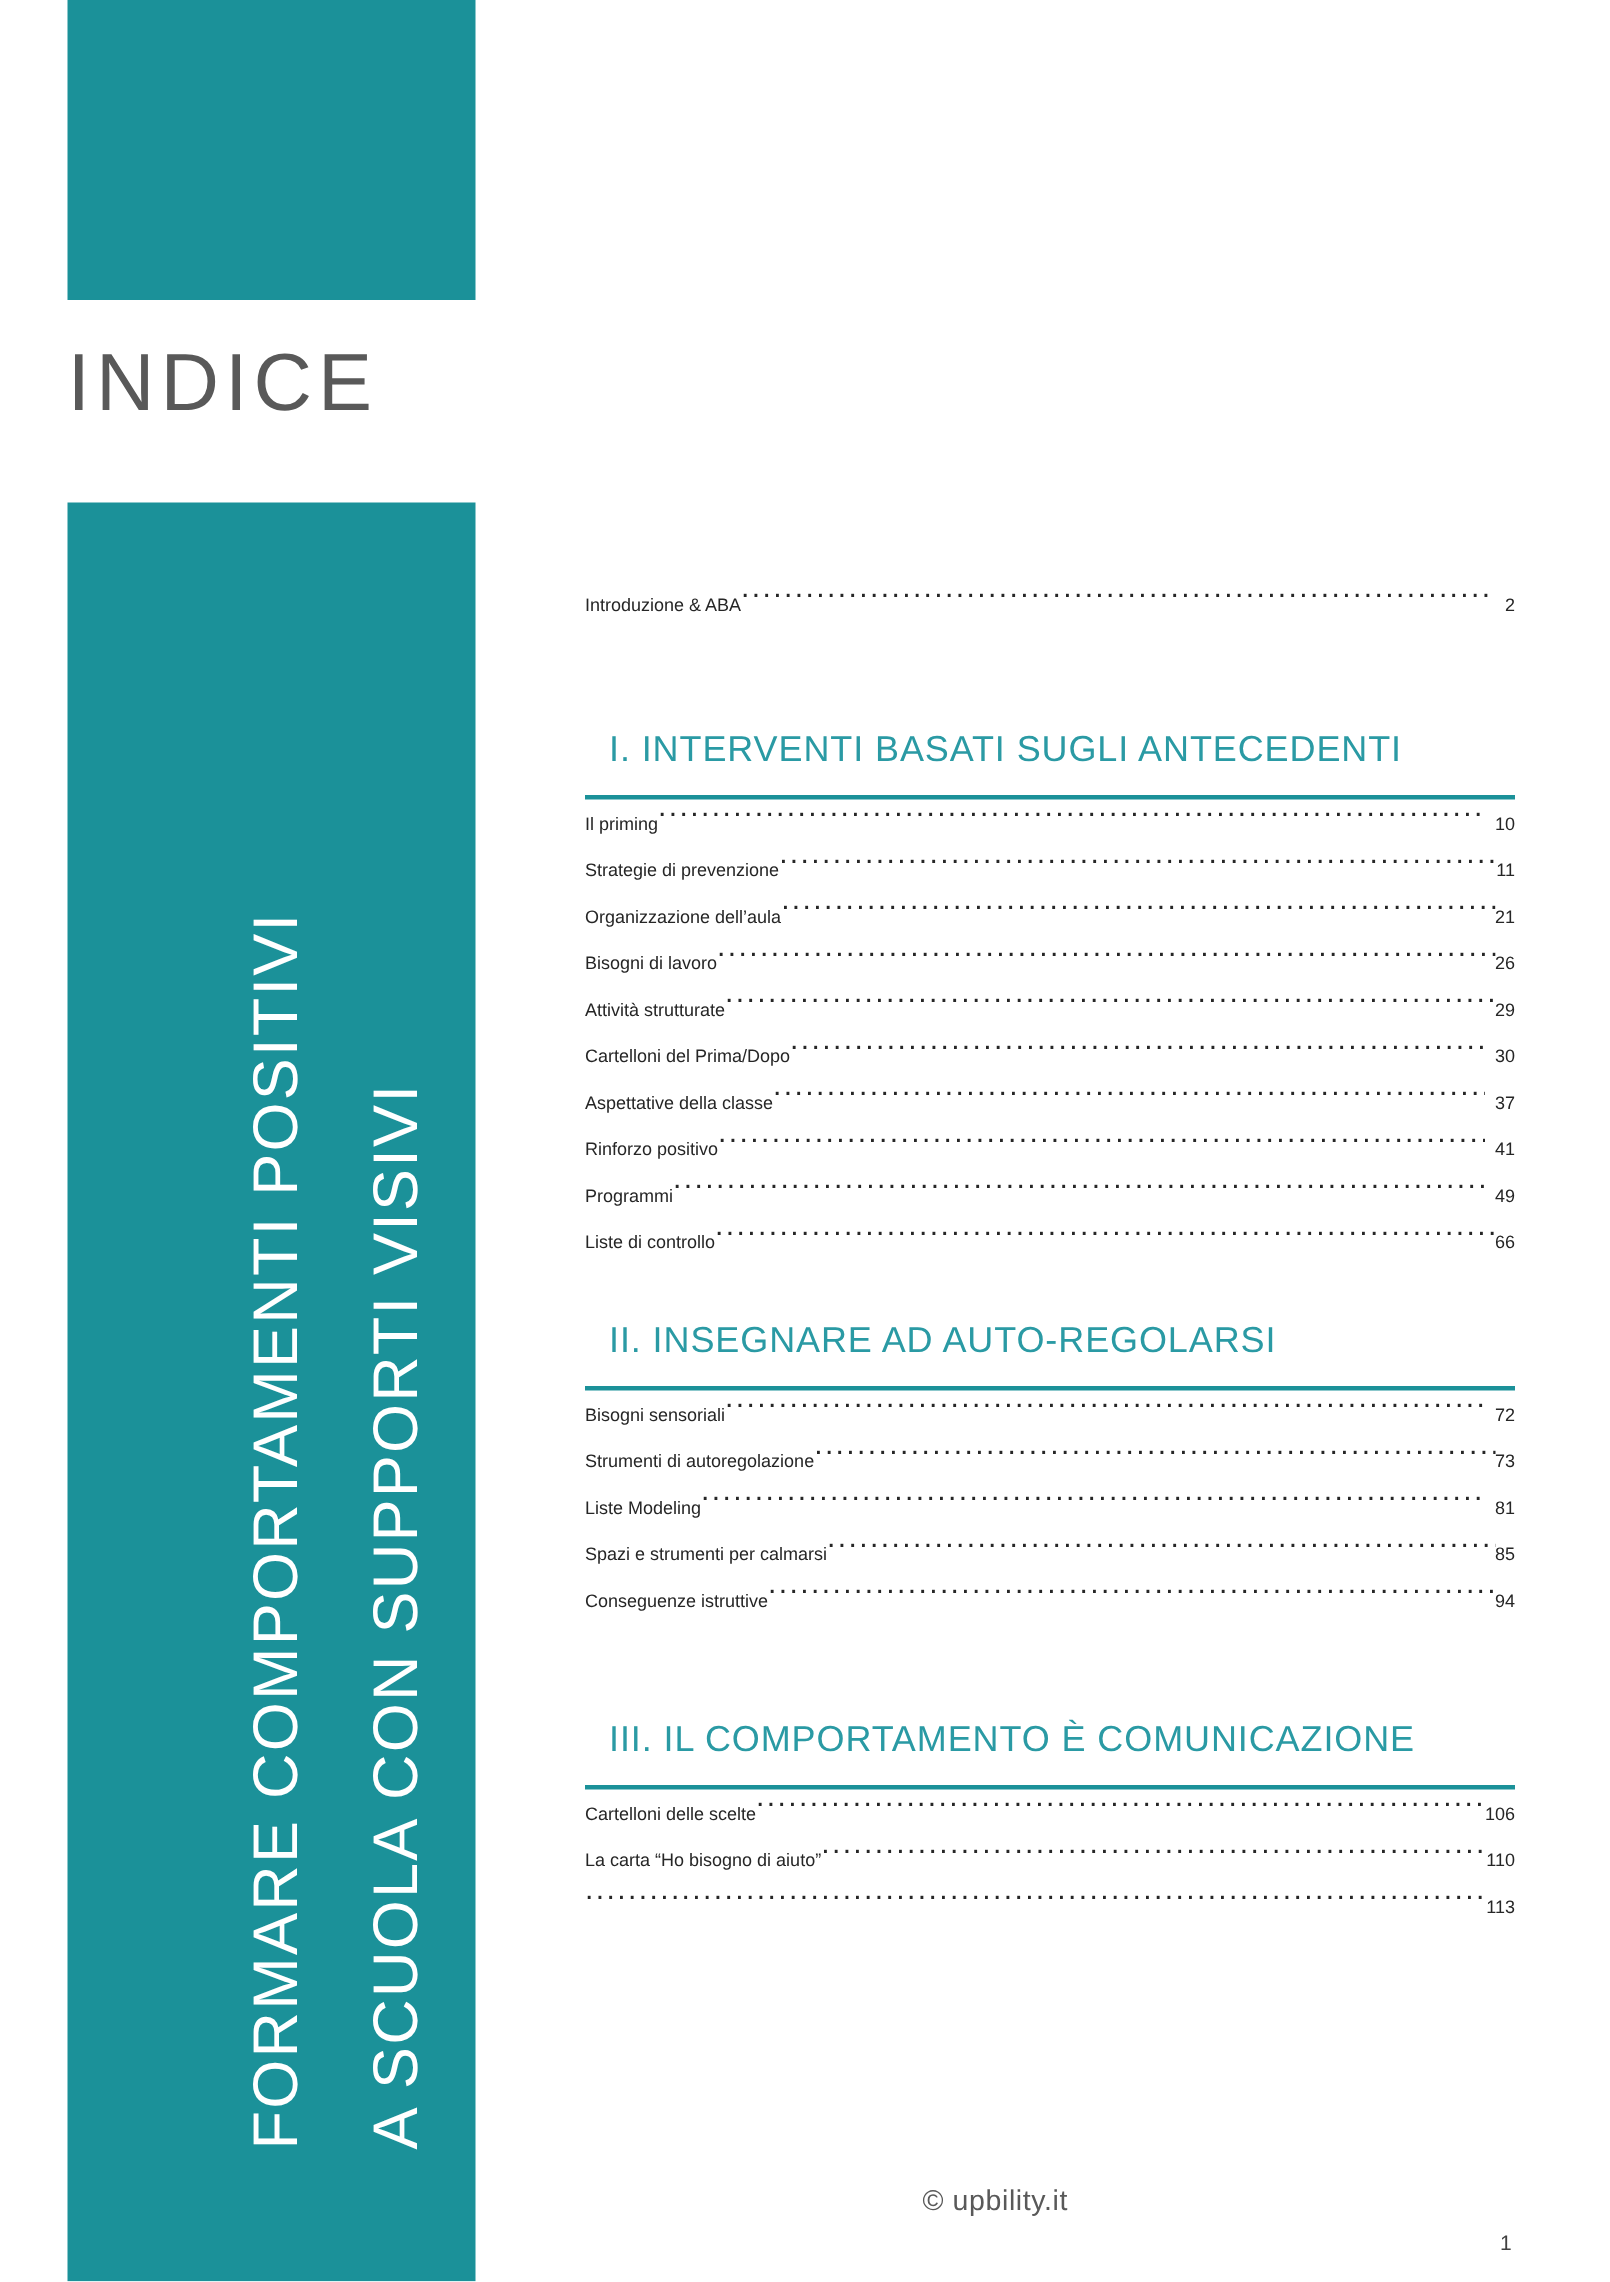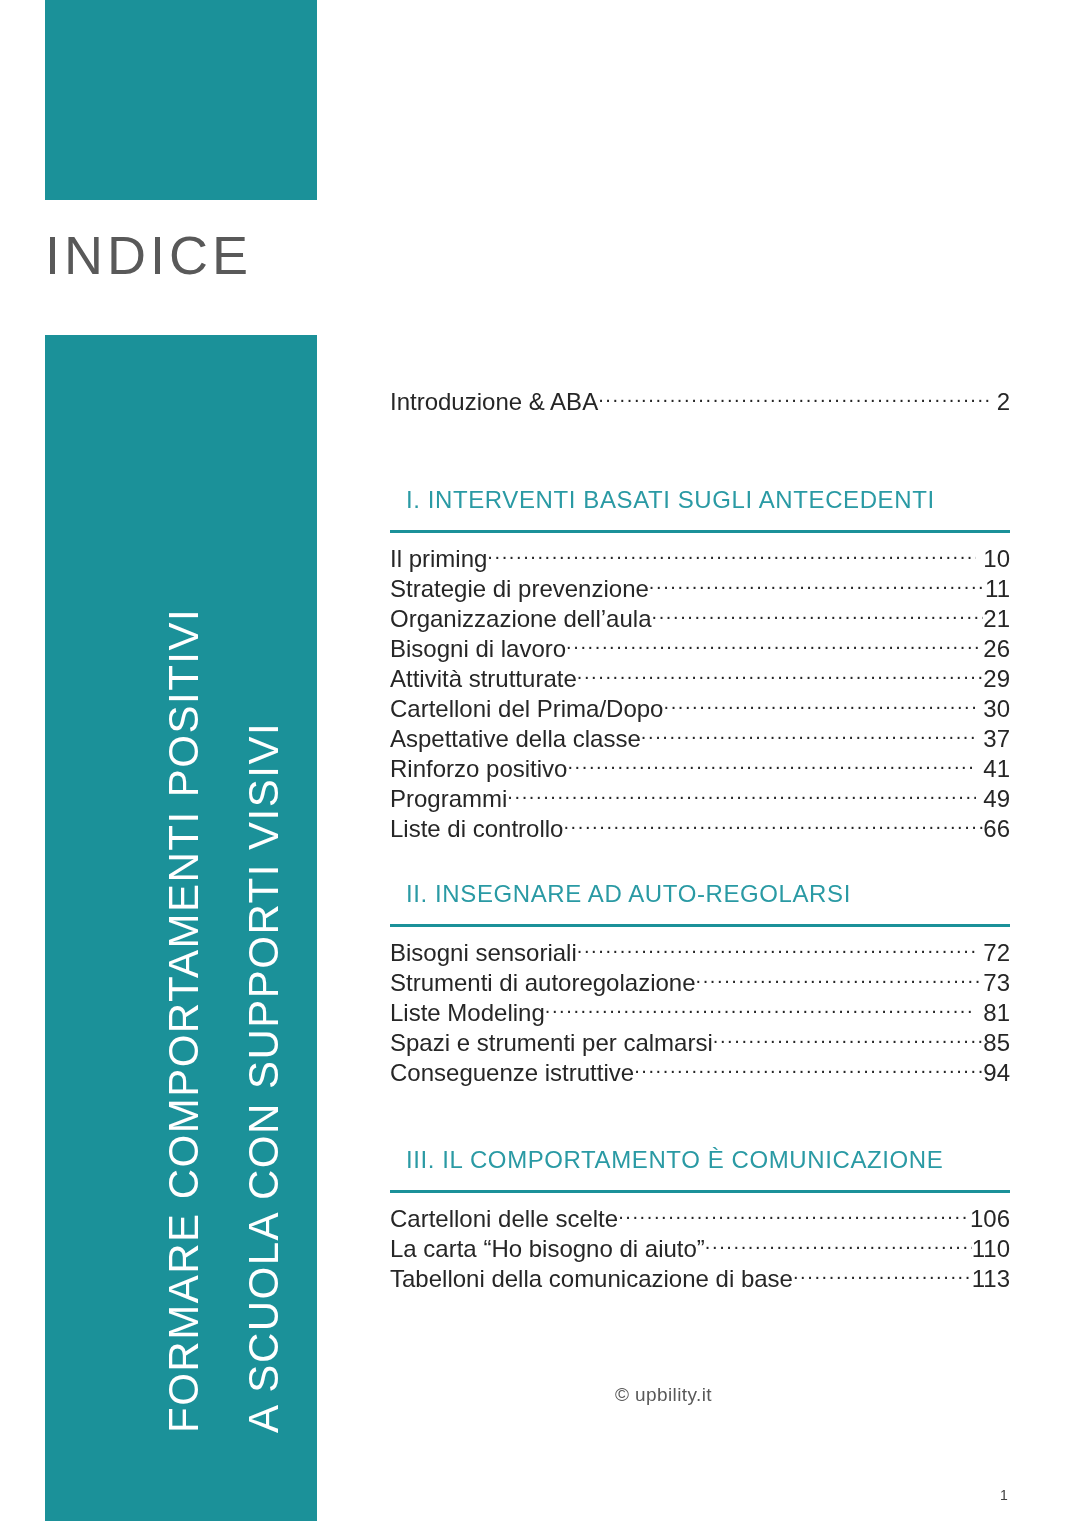--- a/index.html
+++ b/index.html
@@ -117,27 +117,26 @@
     margin: 16px;
     padding: 0;
   }
   .section-rule {
     margin-top: 13px;
     width: 620px;
     height: 3px;
     background: #1b9199;
   }
   .section-entries {
-    margin-top: 11px;
   }
 
   .entry {
     display: flex;
     align-items: baseline;
-    font-size: 24px;
+    font-size: 12px;
     color: #262626;
     line-height: 30px;
     white-space: nowrap;
     overflow: hidden;
   }
   .entry-label {
     flex: 0 0 auto;
   }
   .entry-dots {
     flex: 1 1 auto;
@@ -161,21 +160,21 @@
     text-align: right;
   }
   .entry-page.spaced {
     padding-left: 7px;
   }
 
   
   .footer-credit {
     position: absolute;
     left: 615px;
-    top: 1384px;
+    top: 1457px;
     font-size: 19px;
     font-weight: 300;
     color: #595959;
     letter-spacing: 0.4px;
     white-space: nowrap;
   }
   .footer-pagenum {
     position: absolute;
     left: 1000px;
     top: 1487px;
@@ -306,21 +305,20 @@
             <span class="entry-label">Cartelloni delle scelte</span>
             <span class="entry-dots"></span>
             <span class="entry-page">106</span>
           </div>
           <div class="entry">
             <span class="entry-label">La carta “Ho bisogno di aiuto”</span>
             <span class="entry-dots"></span>
             <span class="entry-page">110</span>
           </div>
           <div class="entry">
-            <span class="entry-label">Tabelloni della comunicazione di base</span>
             <span class="entry-dots"></span>
             <span class="entry-page">113</span>
           </div>
         </div>
     </div>
 
   </div>
 
   <div class="footer-credit">© upbility.it</div>
   <div class="footer-pagenum">1</div>

